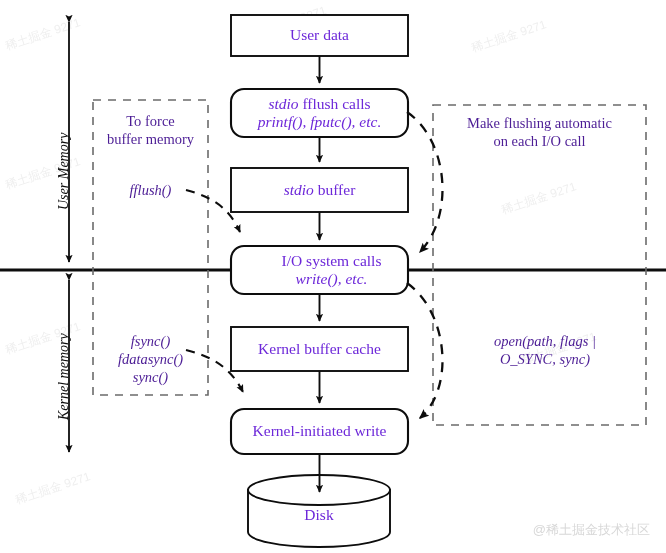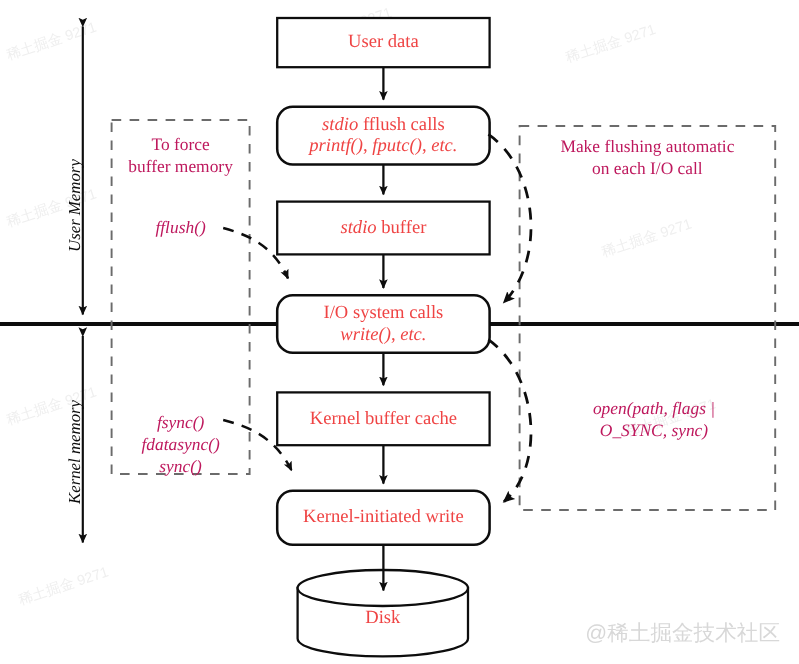--- a/index.html
+++ b/index.html
@@ -24,32 +24,32 @@
     width: 666px;
     height: 553px;
   }
   .node-label {
     position: absolute;
     display: flex;
     flex-direction: column;
     align-items: center;
     justify-content: center;
     text-align: center;
-    color: #ef4444;
+    color: #6d28d9;
     font-size: 15.5px;
     line-height: 1.18;
     pointer-events: none;
   }
   .node-label .ital {
     font-style: italic;
   }
   .annot {
     position: absolute;
     text-align: center;
-    color: #be185d;
+    color: #4c1d95;
     font-size: 14.5px;
     line-height: 1.25;
   }
   .annot.heading {
     font-style: normal;
   }
   .annot.code {
     font-style: italic;
   }
   .axis-label {
@@ -64,21 +64,21 @@
     position: absolute;
     color: #efefef;
     font-size: 12px;
     font-family: "Liberation Sans", sans-serif;
     pointer-events: none;
     user-select: none;
     white-space: nowrap;
   }
   .watermark.corner {
     color: #d8d8d8;
-    font-size: 18px;
+    font-size: 13px;
     right: 16px;
     bottom: 14px;
   }
 </style>
 </head>
 <body>
 
 <div id="canvas">
 
   <div class="watermark" style="left:4px;  top:26px;  transform:rotate(-18deg);">稀土掘金 9271</div>
@@ -188,21 +188,21 @@
 
   <div class="node-label" style="left:231px; top:89px; width:177px; height:48px;">
     <span><span class="ital">stdio</span><span> fflush calls</span></span>
     <span class="ital">printf(), fputc(), etc.</span>
   </div>
 
   <div class="node-label" style="left:231px; top:168px; width:177px; height:44px;">
     <span><span class="ital">stdio</span><span> buffer</span></span>
   </div>
 
-  <div class="node-label" style="left:231px; top:246px; width:177px; height:48px;">
+  <div class="node-label" style="left:231px; top:246px; width:177px; height:48px;padding-left:12px;">
     <span>I/O system calls</span>
     <span class="ital">write(), etc.</span>
   </div>
 
   <div class="node-label" style="left:231px; top:327px; width:177px; height:44px;">
     <span>Kernel buffer cache</span>
   </div>
 
   <div class="node-label" style="left:231px; top:409px; width:177px; height:45px;">
     <span>Kernel-initiated write</span>
@@ -219,21 +219,21 @@
     <div>To force</div>
     <div>buffer memory</div>
   </div>
   <div class="annot code" style="left:93px; top:181px; width:115px;">fflush()</div>
 
   <div class="annot heading" style="left:437px; top:114px; width:205px;">
     <div>Make flushing automatic</div>
     <div>on each I/O call</div>
   </div>
 
-  <div class="annot code" style="left:93px; top:332px; width:115px;margin-top:12px;">
+  <div class="annot code" style="left:93px; top:332px; width:115px;">
     <div>fsync()</div>
     <div>fdatasync()</div>
     <div>sync()</div>
   </div>
 
   <div class="annot code" style="left:450px; top:332px; width:190px;">
     <div>open(path, flags |</div>
     <div>O_SYNC, sync)</div>
   </div>
 

